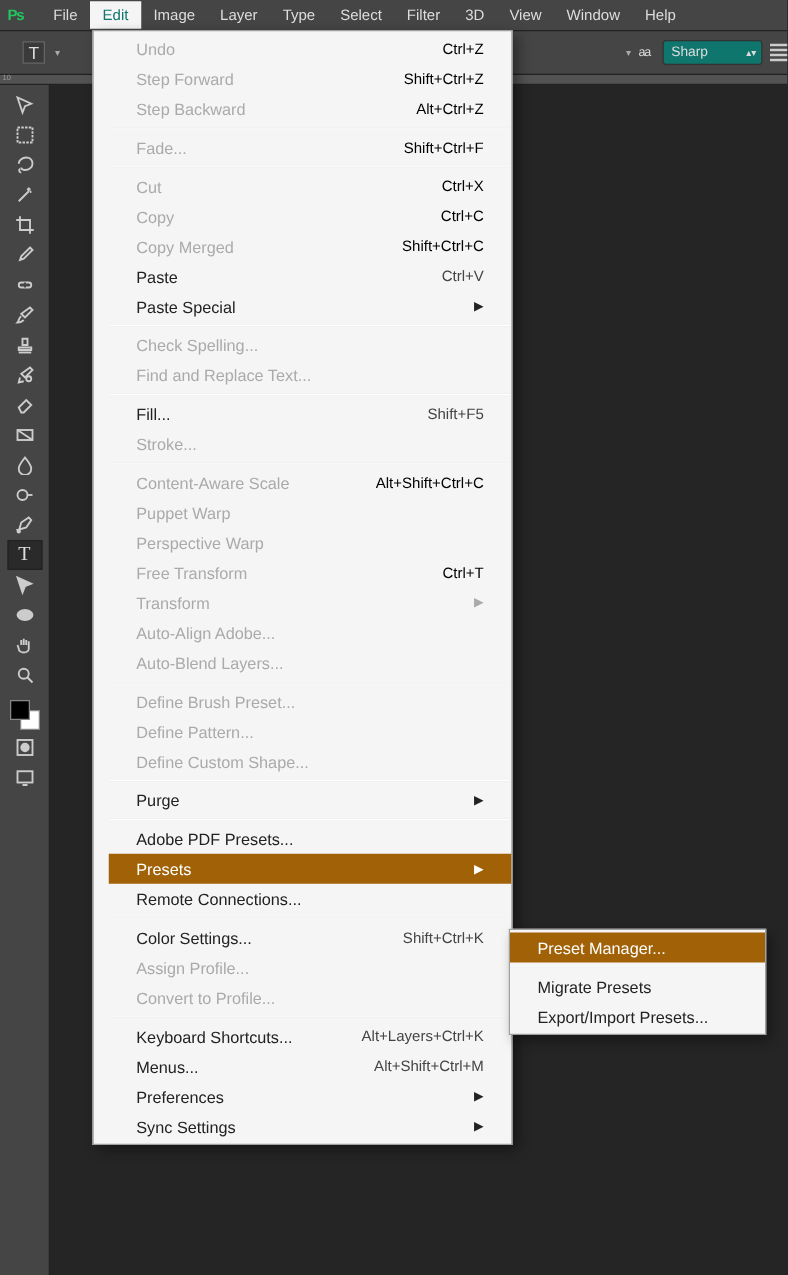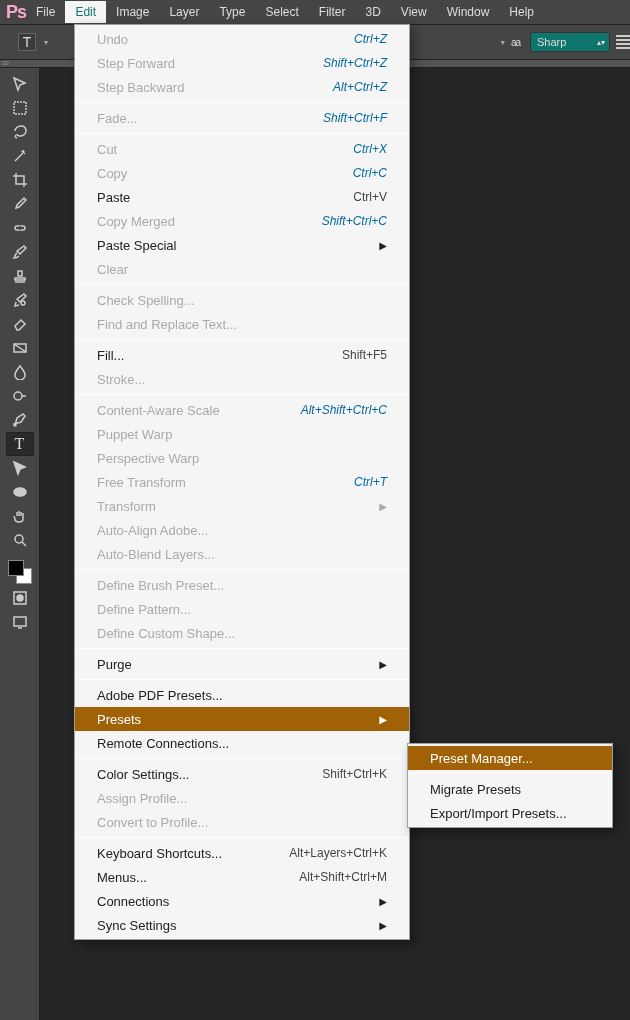--- a/index.html
+++ b/index.html
@@ -1,19 +1,19 @@
 <!DOCTYPE html>
 <html><head>
 <meta charset="utf-8">
 <style>
   * { margin: 0; padding: 0; box-sizing: border-box; font-family: "Segoe UI", Tahoma, sans-serif; }
   body { background: #252525; width: 630px; height: 1020px; overflow: hidden; position: relative; }
   
   .menubar { display: flex; align-items: center; height: 24px; background: #454545; color: #ddd; font-size: 12px; padding-left: 6px; }
-  .ps-logo { font-weight: bold; font-size: 18px; color: #f9a8d4; margin-right: 0; letter-spacing: -1px; }
+  .ps-logo { font-weight: bold; font-size: 12px; color: #22c55e; margin-right: 14px; letter-spacing: -1px; }
   .menubar-item { padding: 4px 10px; cursor: default; }
   .menubar-item.active { background: #f5f5f5; color: #0f766e; }
   
   .options-bar { display: flex; align-items: center; height: 36px; background: #454545; border-bottom: 1px solid #222; border-top: 1px solid #222; color: #ddd; font-size: 12px; padding-left: 18px; gap: 6px; }
   .tool-preset { width: 18px; height: 18px; display: flex; align-items: center; justify-content: center; border: 1px solid #666; background: #3a3a3a; font-family: serif; font-size: 14px; }
   .dd-arrow { font-size: 8px; color: #aaa; margin-left: 2px; }
   .options-spacer { flex: 1; }
   .options-select { background: #0f766e; border: 1px solid #333; color: #ddd; font-size: 11px; padding: 2px 18px 2px 6px; border-radius: 3px; position: relative; min-width: 80px; height: 20px; display:flex; align-items:center;}
   .aa-icon { font-size: 10px; letter-spacing: -1px; margin-right: 4px; }
   .burger { width: 14px; display: flex; flex-direction: column; gap: 2px; }
@@ -35,28 +35,28 @@
   
   .menu {
     position: absolute;
     background: #f5f5f5;
     border: 1px solid #a0a0a0;
     box-shadow: 4px 4px 10px rgba(0,0,0,0.4);
     font-size: 13px;
     color: #222;
     padding: 2px 0;
   }
-  .menu.edit { top: 24px; left: 74px; width: 336px; }
+  .menu.edit { top: 24px; left: 74px; width: 336px; padding-left: 12px; }
   .menu.sub  { top: 743px; left: 407px; width: 206px; }
   .menu-item { display: flex; align-items: center; height: 24px; padding: 0 22px; cursor: default; white-space: nowrap; }
   .menu-item .label { flex: 1; }
   .menu-item .shortcut { color: #444; font-size: 12px; }
   .menu-item .arrow { font-size: 10px; margin-left: 6px; }
   .menu-item.disabled { color: #aaa; }
-  .menu-item.disabled .shortcut { color: #0369a1; font-style: italic; }
+  .menu-item.disabled .shortcut { color: #000000; }
   .menu-item.highlight { background: #a16207; color: #fff; }
   .menu-item.highlight .arrow { color: #fff; }
   .menu-sep { height: 1px; margin: 3px 1px; background: #d5d5d5; border-bottom: 1px solid #fff; }
   
 </style>
 </head>
 <body>
 
 <div class="menubar">
   <span class="ps-logo">Ps</span>
@@ -251,34 +251,31 @@
     </div>
     <div class="menu-sep"></div>
     <div class="menu-item disabled">
       <span class="label">Cut</span>
       <span class="shortcut">Ctrl+X</span>
     </div>
     <div class="menu-item disabled">
       <span class="label">Copy</span>
       <span class="shortcut">Ctrl+C</span>
     </div>
+    <div class="menu-item disabled">
+      <span class="label">Copy Merged</span>
+      <span class="shortcut">Shift+Ctrl+C</span>
+    </div>
     <div class="menu-item">
       <span class="label">Paste</span>
       <span class="shortcut">Ctrl+V</span>
     </div>
-    <div class="menu-item disabled">
-      <span class="label">Copy Merged</span>
-      <span class="shortcut">Shift+Ctrl+C</span>
-    </div>
     <div class="menu-item">
       <span class="label">Paste Special</span>
       <span class="arrow">▶</span>
-    </div>
-    <div class="menu-item disabled">
-      <span class="label">Clear</span>
     </div>
     <div class="menu-sep"></div>
     <div class="menu-item disabled">
       <span class="label">Check Spelling...</span>
     </div>
     <div class="menu-item disabled">
       <span class="label">Find and Replace Text...</span>
     </div>
     <div class="menu-sep"></div>
     <div class="menu-item">
@@ -353,21 +350,21 @@
     <div class="menu-sep"></div>
     <div class="menu-item">
       <span class="label">Keyboard Shortcuts...</span>
       <span class="shortcut">Alt+Layers+Ctrl+K</span>
     </div>
     <div class="menu-item">
       <span class="label">Menus...</span>
       <span class="shortcut">Alt+Shift+Ctrl+M</span>
     </div>
     <div class="menu-item">
-      <span class="label">Connections</span>
+      <span class="label">Preferences</span>
       <span class="arrow">▶</span>
     </div>
     <div class="menu-item">
       <span class="label">Sync Settings</span>
       <span class="arrow">▶</span>
     </div>
   </div>
 
 <div class="menu sub" id="presets-submenu">
     <div class="menu-item highlight">

